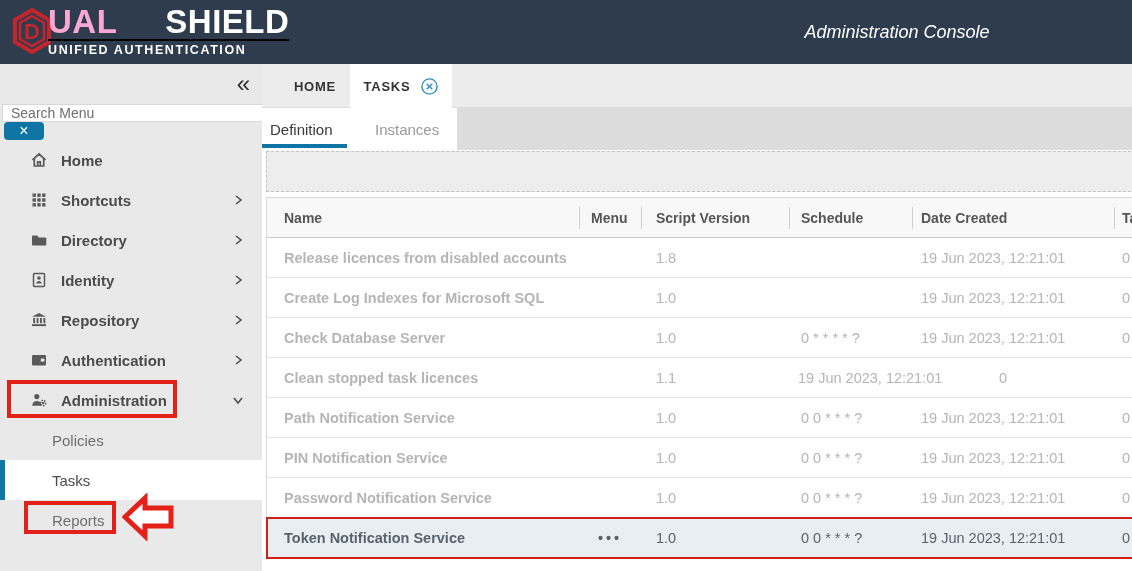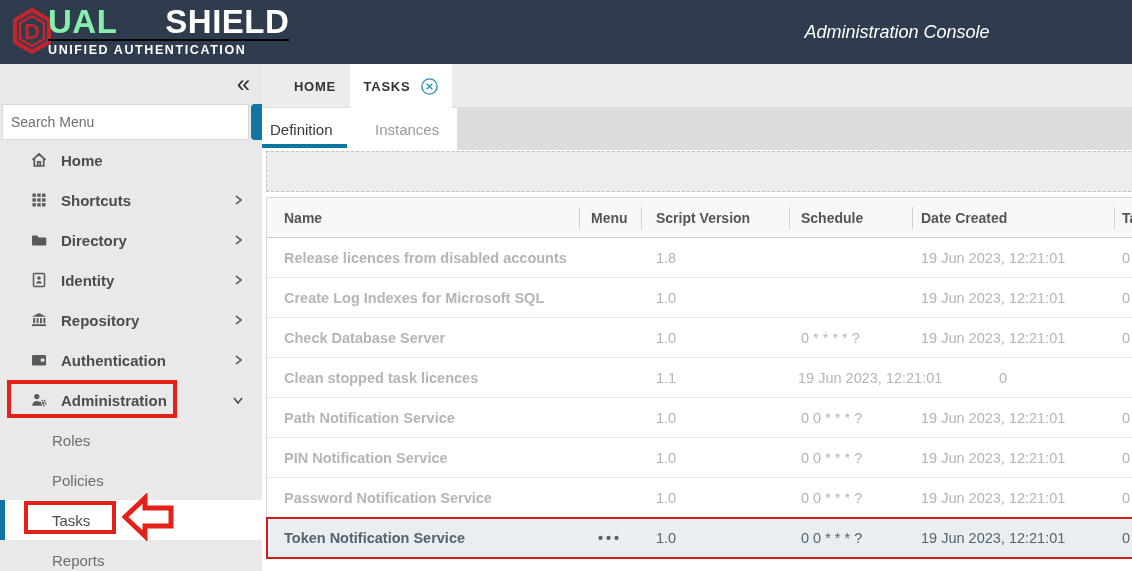--- a/index.html
+++ b/index.html
@@ -5,30 +5,30 @@
   * { margin:0; padding:0; box-sizing:border-box; }
   html,body { width:1132px; height:571px; overflow:hidden; }
   body { font-family:"Liberation Sans", sans-serif; background:#fff; position:relative; }
 
   
   .header { position:absolute; left:0; top:0; width:1132px; height:64px; background:#2e3c4d; }
   .logo { position:absolute; left:8px; top:5px; display:flex; align-items:center; }
   .logo-badge { width:48px; height:48px; }
   .brand-block { margin-left:-8px; }
   .brand-line { font-size:33px; font-weight:bold; letter-spacing:.5px; line-height:34px; white-space:nowrap; }
-  .brand-red { color:#86efac; }
+  .brand-red { color:#f9a8d4; }
   .brand-white { color:#ffffff;margin-left:48px; }
   .tagline { color:#fff; font-size:12.5px; font-weight:bold; letter-spacing:1.6px; border-top:2px solid #000000; padding-top:2px; margin-top:0; white-space:nowrap; }
   .console-title { position:absolute; left:897px; top:50%; transform:translate(-50%,-50%); color:#ffffff; font-size:18px; font-weight:400; white-space:nowrap;font-style:italic; }
 
   
   .sidebar { position:absolute; left:0; top:64px; width:262px; height:507px; background:#e9e9e9; }
   .collapse-row { position:absolute; left:0; top:0; width:262px; height:40px; }
   .collapse-btn { position:absolute; right:12px; top:6px; font-size:24px; color:#2f2f2f; cursor:pointer; }
-  .search-row { position:absolute; left:2px; top:40px; width:289px; height:36px; display:flex; }
+  .search-row { position:absolute; left:2px; top:40px; width:289px; height:36px; display:flex;flex-direction:column; }
   .search-input { flex:1; border:1px solid #d8d8d8; background:#fff; font-family:inherit; font-size:14px; color:#444; padding:0 8px; outline:none; }
   .search-input::placeholder { color:#6f6f6f; }
   .search-clear { width:40px; background:#0f76a4; color:#fff; border:none; border-radius:4px; margin-left:2px; font-size:16px; cursor:pointer; }
   .menu { position:absolute; left:0; top:76px; width:262px; }
   .menu-item { height:40px; display:flex; align-items:center; padding-left:30px; position:relative; cursor:pointer; }
   .menu-item .mi-icon { width:18px; height:18px; margin-right:13px; flex:0 0 18px; }
   .menu-item .mi-label { font-size:15px; font-weight:bold; color:#4c4c4c; }
   .menu-item .mi-chevron { position:absolute; right:18px; width:12px; height:12px; }
   .sub-item { height:40px; display:flex; align-items:center; padding-left:52px; position:relative; cursor:pointer; }
   .sub-item .si-label { font-size:15px; color:#6e6e6e; }
@@ -194,23 +194,20 @@
           <circle cx="13" cy="12" r="2.6" fill="none" stroke="#5a5a5a" stroke-width="1.6" stroke-dasharray="1.4 1.2"></circle>
           <circle cx="13" cy="12" r="1.2" fill="#5a5a5a"></circle>
         </svg>
       <span class="mi-label">Administration</span>
       <svg class="mi-chevron" viewBox="0 0 12 12">
           <polyline points="2,4 6,9 10,4" fill="none" stroke="#4f4f4f" stroke-width="1.6"></polyline>
         </svg>
     </div>
 
     <div class="sub-item">
-      <span class="si-label">Roles</span>
-    </div>
-    <div class="sub-item">
       <span class="si-label">Policies</span>
     </div>
     <div class="sub-item selected">
       <span class="sel-bar"></span>
       <span class="si-label">Tasks</span>
     </div>
     <div class="sub-item">
       <span class="si-label">Reports</span>
     </div>
   </div>

